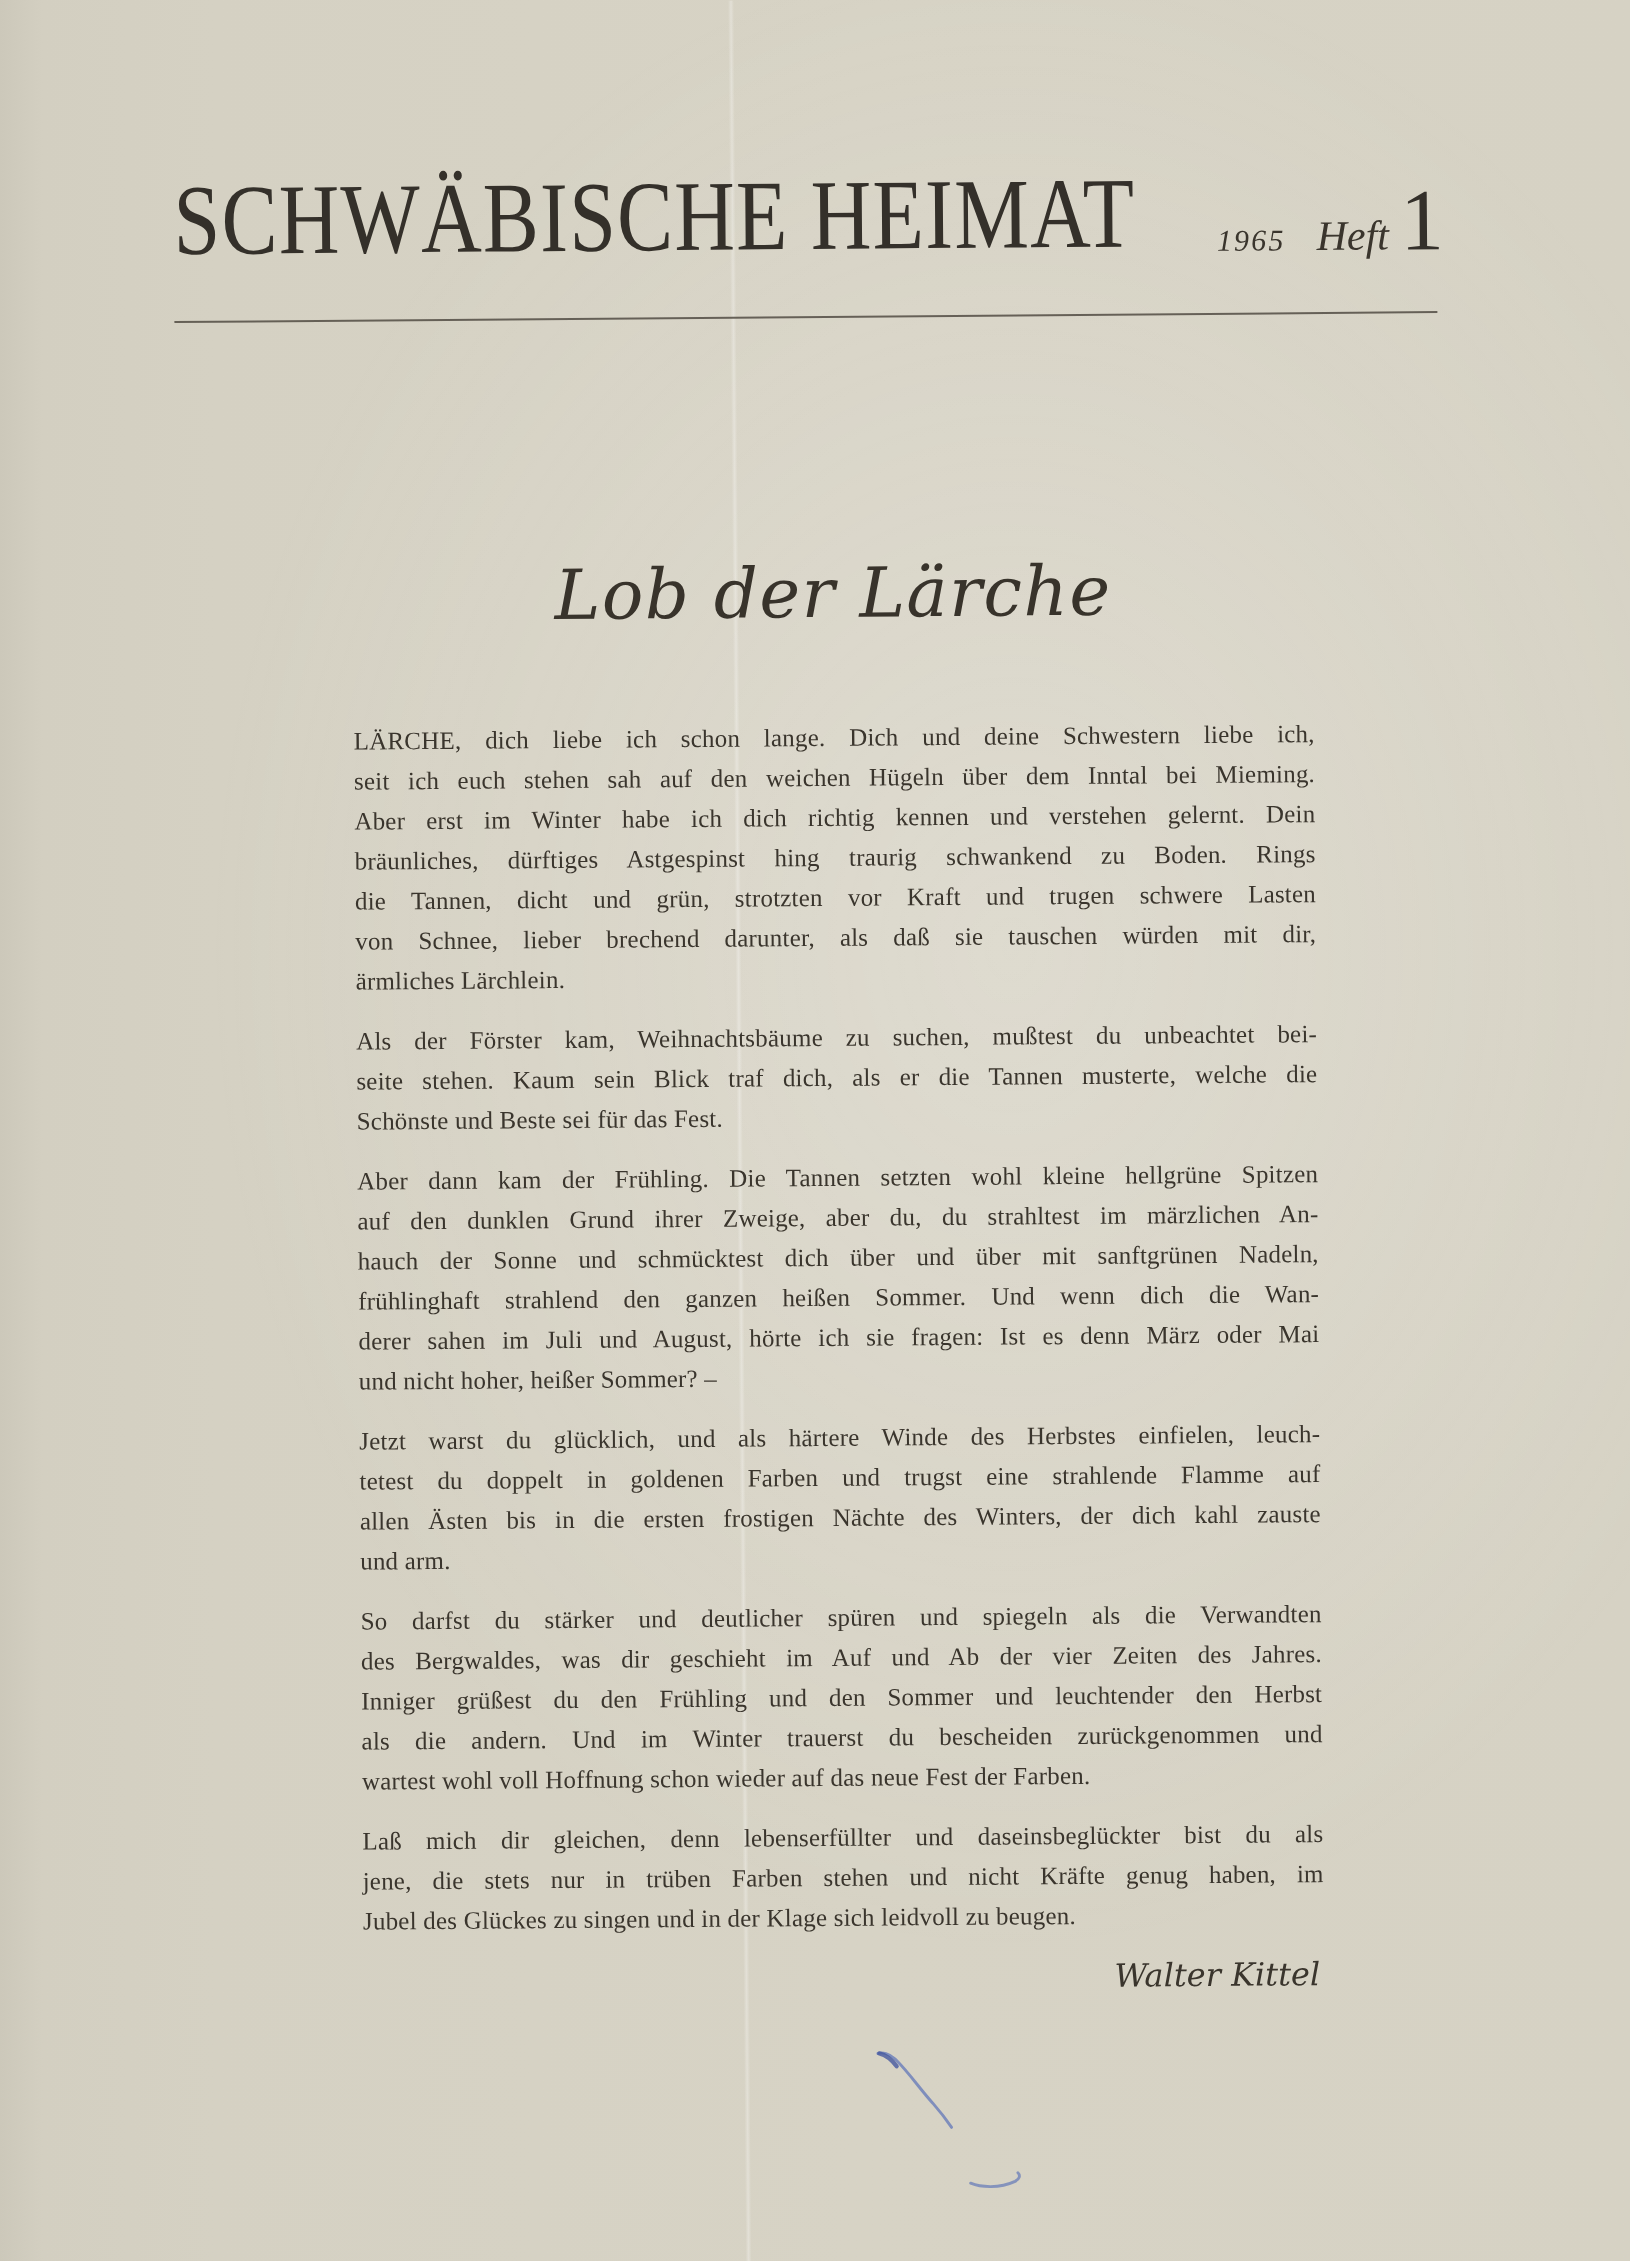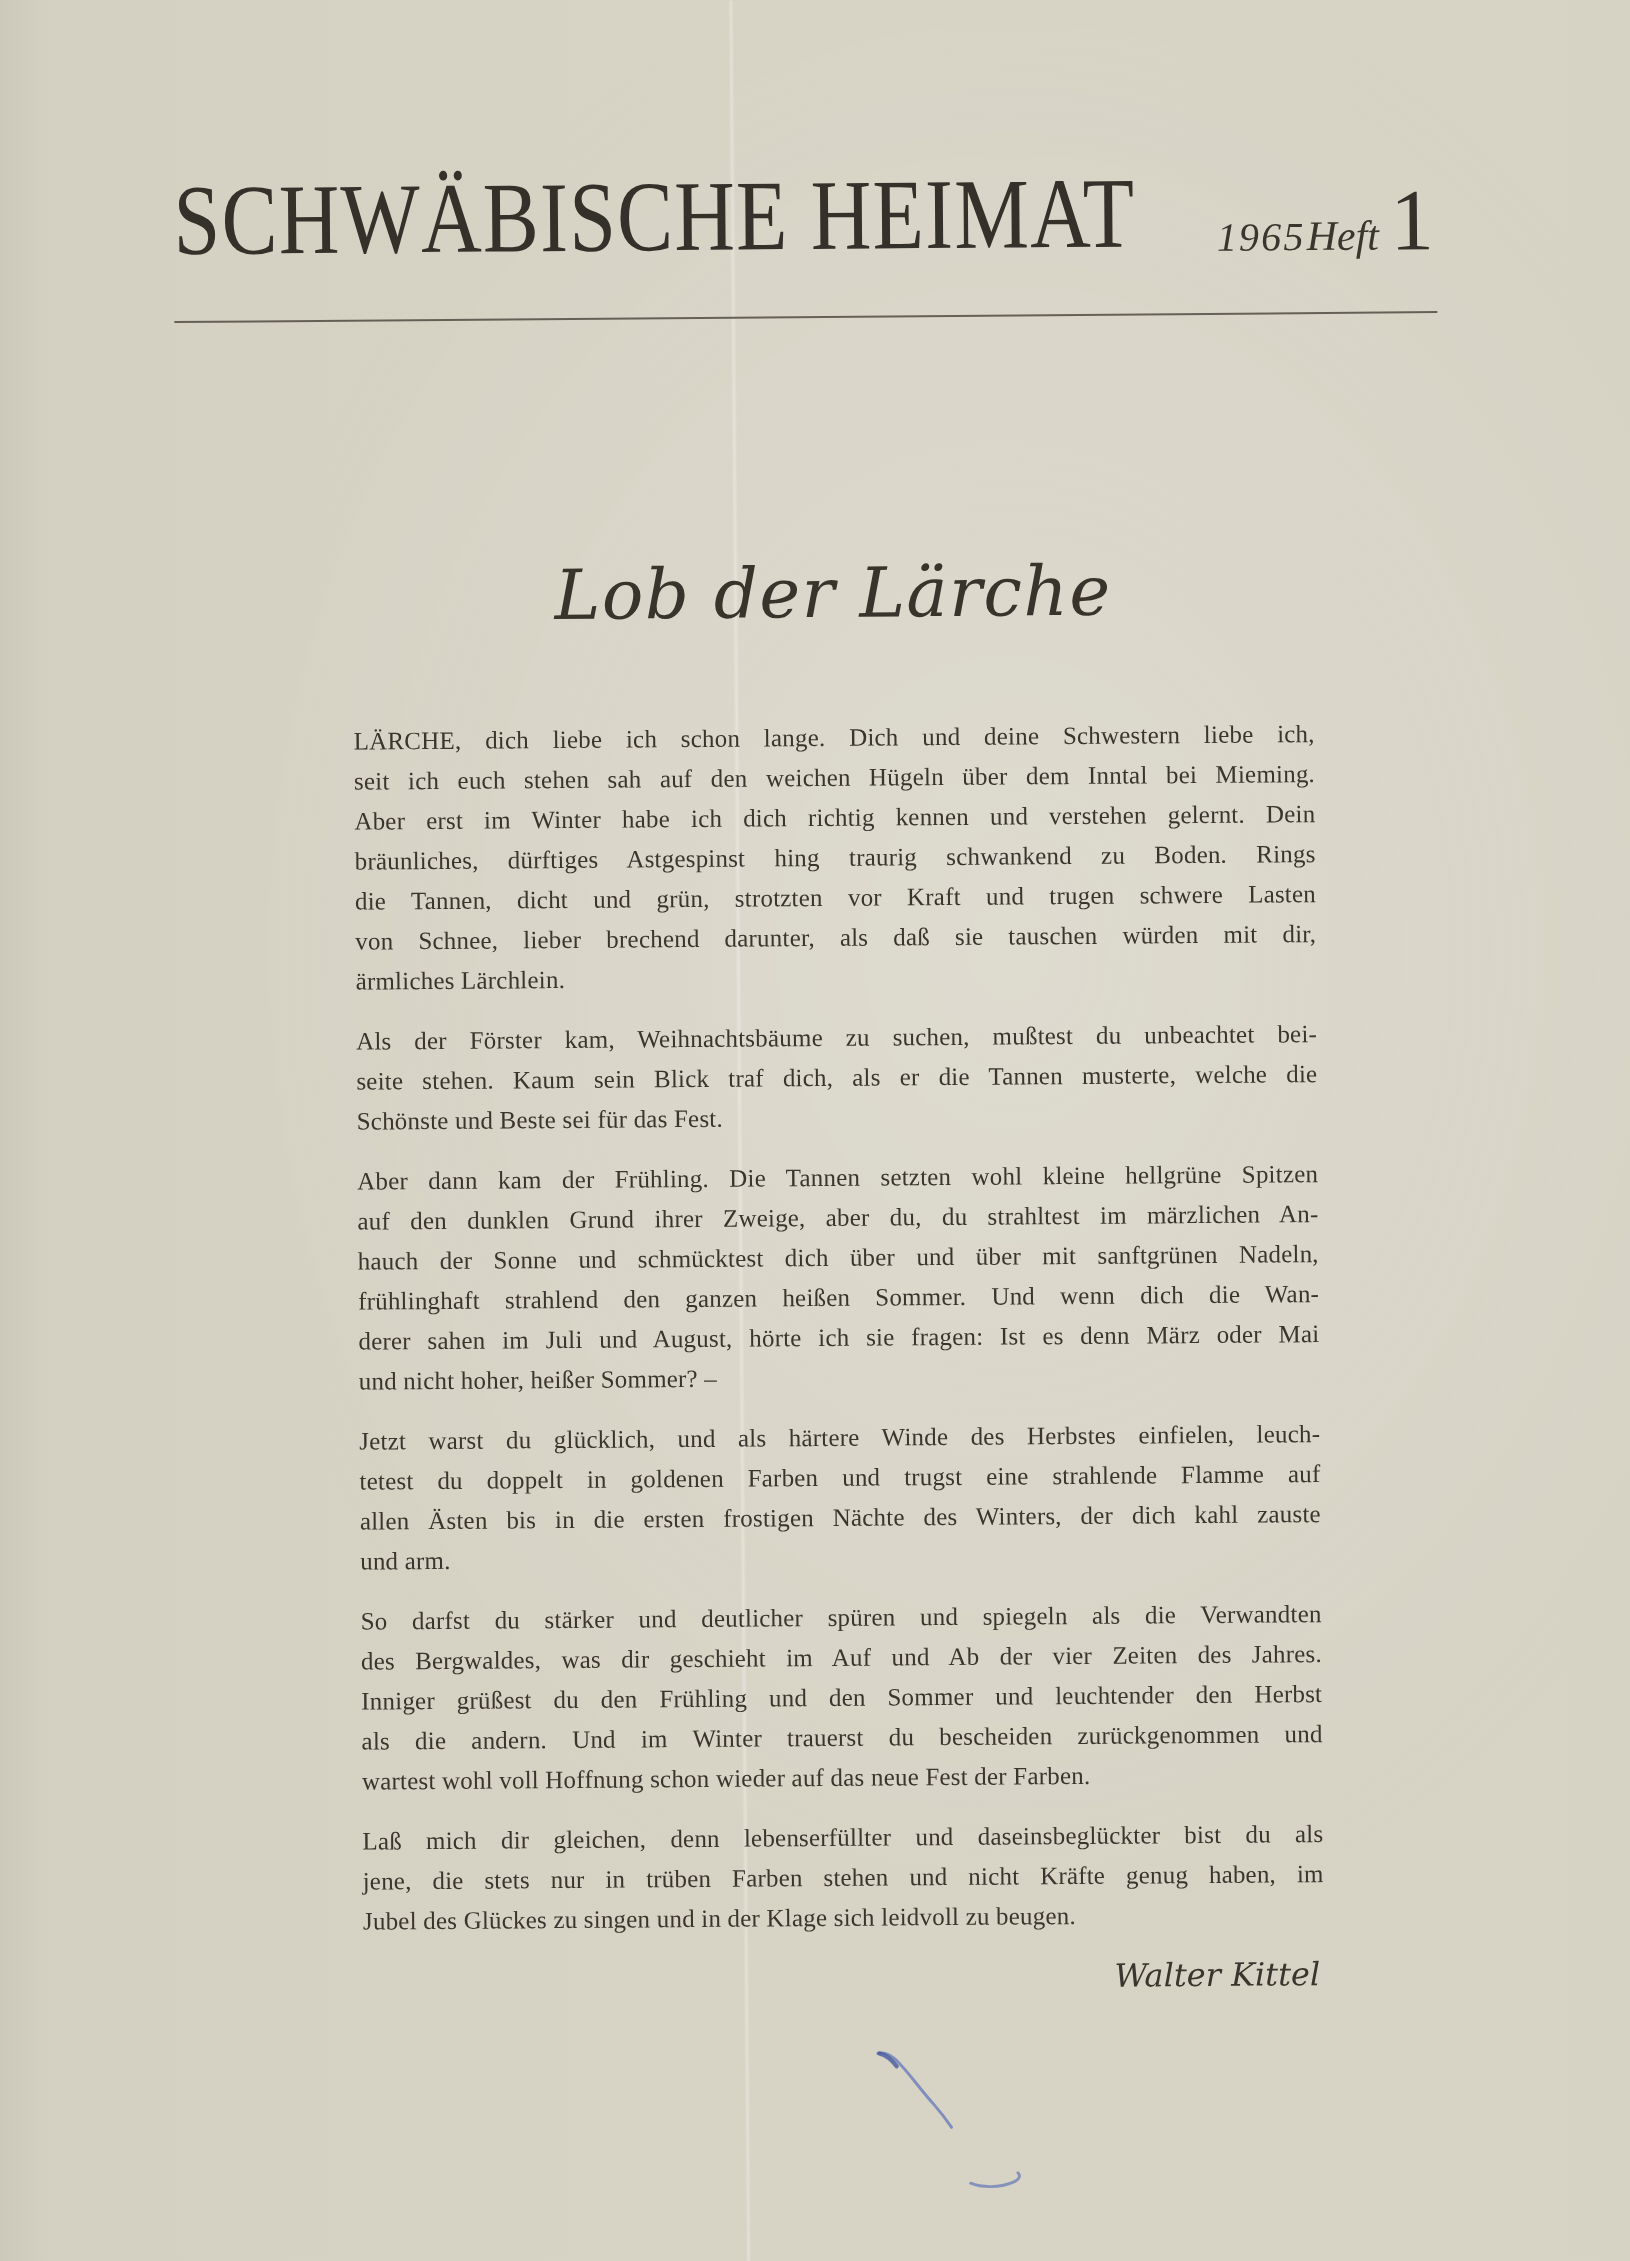--- a/index.html
+++ b/index.html
@@ -29,22 +29,22 @@
     font-size: 100px; line-height: 1; font-weight: normal;
     letter-spacing: 1.4px; color: #34302a; margin: 0;
     transform: scaleX(0.84); transform-origin: left top;
     white-space: nowrap;
   }
   .masthead-issue {
     position: absolute; left: 1222px; top: 174px;
     display: inline-flex; align-items: baseline; white-space: nowrap;
     color: #3a352d;
   }
-  .issue-year { font-size: 40px; font-style: italic; letter-spacing: 2.2px; }
-  .issue-label { font-size: 42px; font-style: italic; margin-left: 1px; }
+  .issue-year { font-size: 30px; font-style: italic; letter-spacing: 2.2px; }
+  .issue-label { font-size: 42px; font-style: italic; margin-left: 31px; }
   .issue-number { font-size: 87px; margin-left: 11.5px; color: #34302a; }
   .masthead-rule {
     position: absolute; left: 179px; top: 316px; width: 1263px; height: 2.2px;
     background: #59534a; opacity: 0.9;
   }
   
   .article-title {
     position: absolute; left: 355px; top: 553px; width: 961px;
     text-align: center; font-style: italic; font-weight: normal;
     font-family: "DejaVu Serif", "Liberation Serif", serif;

